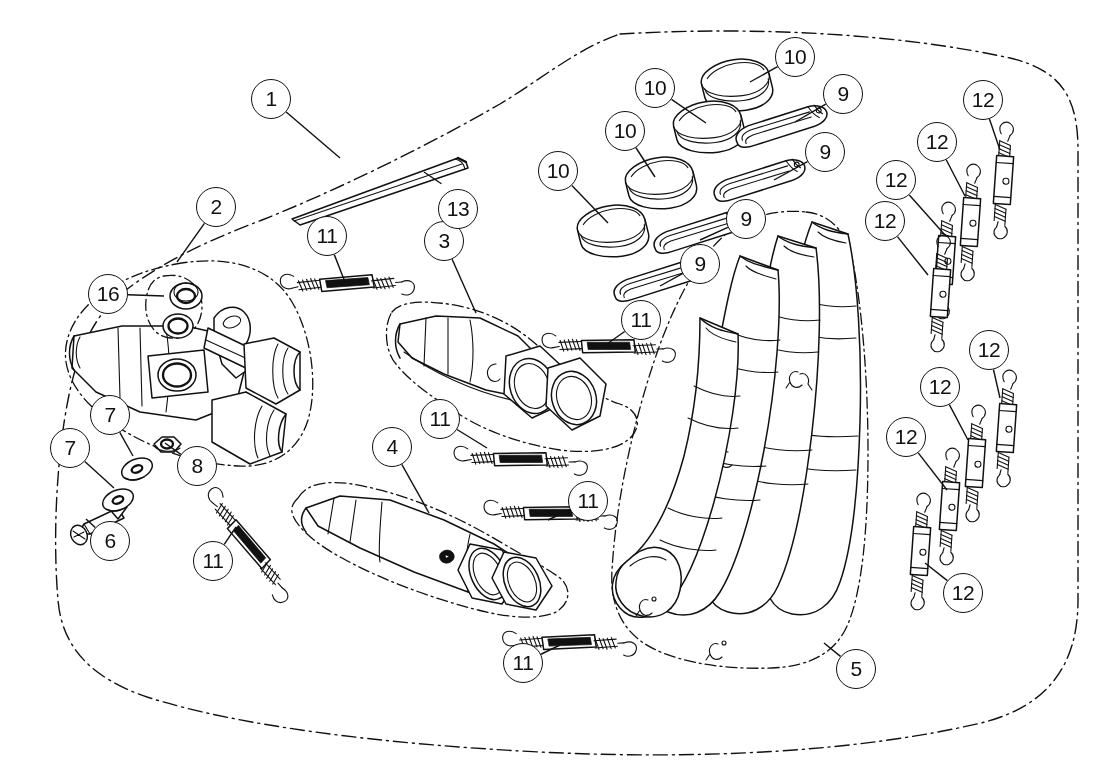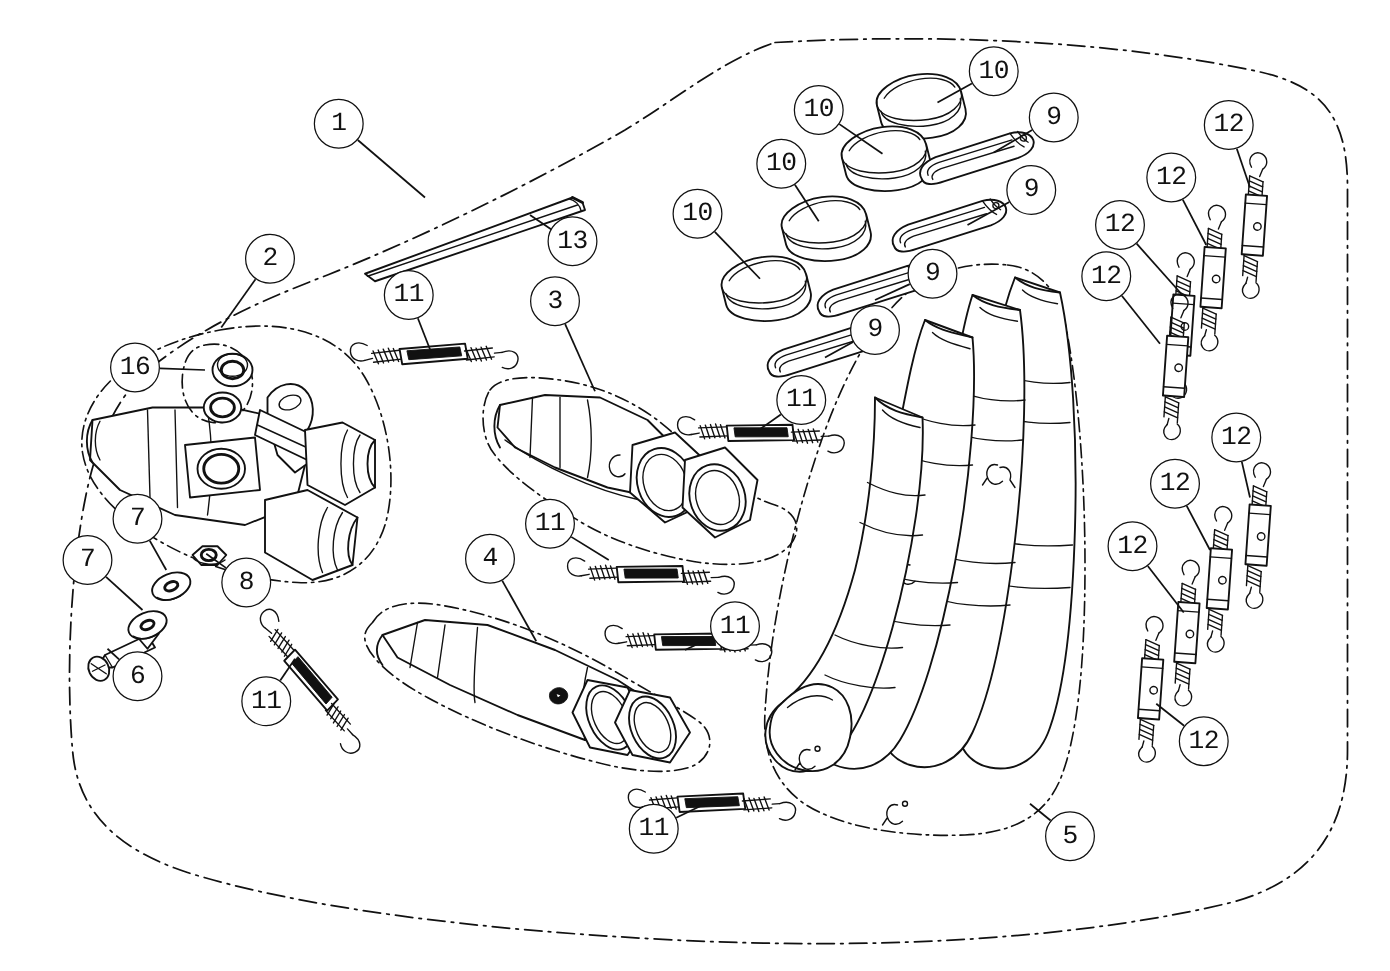--- a/index.html
+++ b/index.html
@@ -26,21 +26,21 @@
     width: 40px;
     height: 40px;
     border-radius: 50%;
     border: 1.6px solid #111111;
     background: #ffffff;
     box-sizing: border-box;
     display: flex;
     align-items: center;
     justify-content: center;
     font-size: 21px;
-    font-family: Liberation Mono, monospace;
+    font-family: Liberation Sans, sans-serif;
     color: #111111;
     letter-spacing: -0.5px;
     z-index: 30;
     user-select: none;
   }
 </style>
 </head>
 <body>
 
 <div id="diagram-root">
@@ -418,17 +418,17 @@
       <div class="callout-bubble" style="left: 193px; top: 541px;">11</div>
       <div class="callout-bubble" style="left: 503px; top: 643px;">11</div>
       <div class="callout-bubble" style="left: 963px; top: 80px;">12</div>
       <div class="callout-bubble" style="left: 917px; top: 122px;">12</div>
       <div class="callout-bubble" style="left: 876px; top: 160px;">12</div>
       <div class="callout-bubble" style="left: 865px; top: 201px;">12</div>
       <div class="callout-bubble" style="left: 969px; top: 330px;">12</div>
       <div class="callout-bubble" style="left: 920px; top: 367px;">12</div>
       <div class="callout-bubble" style="left: 886px; top: 417px;">12</div>
       <div class="callout-bubble" style="left: 943px; top: 573px;">12</div>
-      <div class="callout-bubble" style="left: 438px; top: 173px;">13</div>
+      <div class="callout-bubble" style="left: 438px; top: 189px;">13</div>
       <div class="callout-bubble" style="left: 88px; top: 274px;">16</div>
     </div>
 
 </div>
 
 </body></html>

